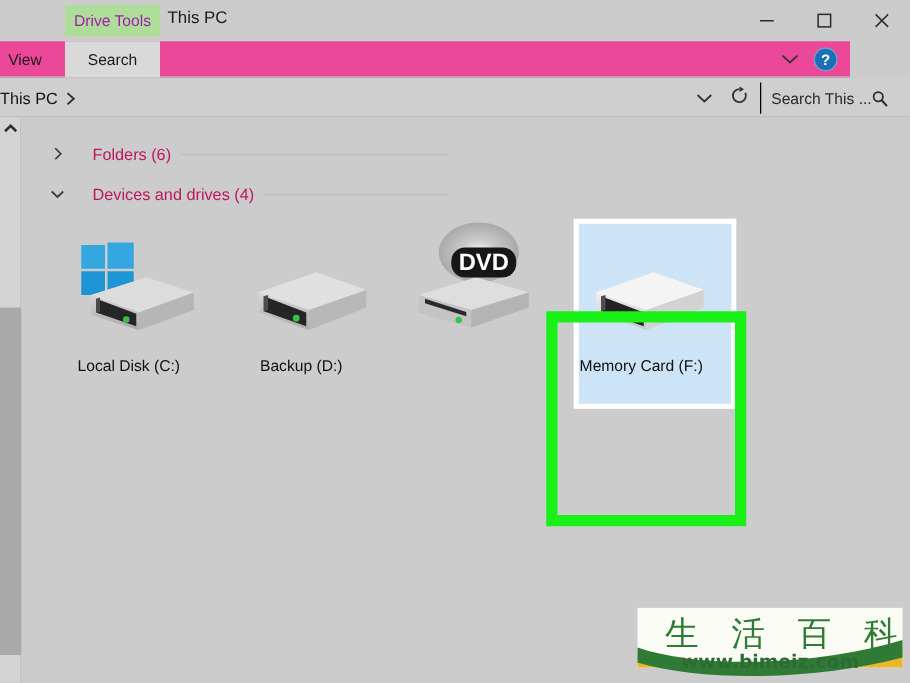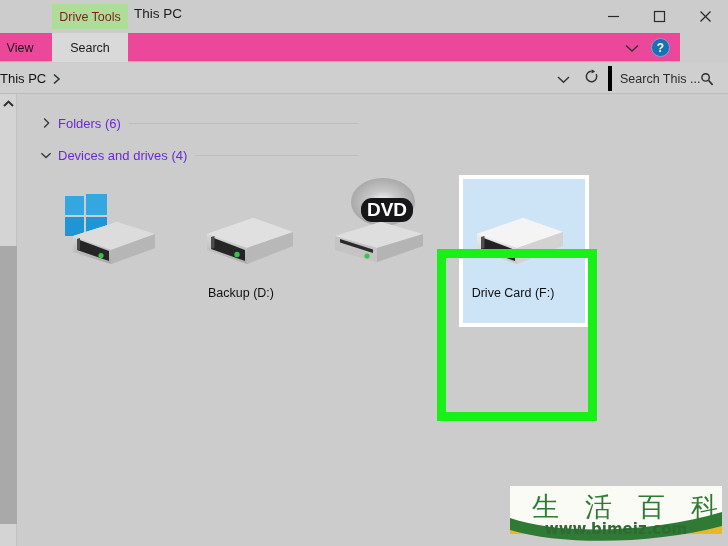--- a/index.html
+++ b/index.html
@@ -31,21 +31,21 @@
     position: absolute;
     left: 52px; top: 4px;
     width: 76px; height: 25px;
     background: #aedd9a;
     display: flex;
     align-items: center;
     justify-content: center;
   }
   .ctx-tab-group-label {
     font-size: 12.5px;
-    color: #7f1d1d;
+    color: #a21caf;
     white-space: nowrap;
   }
 
   .window-title {
     position: absolute;
     left: 134px; top: 6px;
     font-size: 13.5px;
     color: #1a1a1a;
     white-space: nowrap;
   }
@@ -144,21 +144,21 @@
   .addr-icon {
     width: 22px; height: 24px;
     display: flex; align-items: center; justify-content: center;
     color: #333;
   }
   .searchbox {
     position: absolute;
     right: 0; top: 3px;
     width: 120px; height: 25px;
     background: #cfcfcf;
-    border-left: 4px solid #000000;
+    border-left: 1px solid #000000;
     display: flex; align-items: center;
     padding: 0 18px 0 8px;
   }
   .search-text {
     font-size: 12.5px;
     color: #2b2b2b;
     white-space: nowrap;
     flex: 1;
   }
   .search-icon {
@@ -207,22 +207,23 @@
   .gh-devices { left: 38px; top: 52px; width: 320px; justify-content: space-between; }
 
   .gh-chevron {
     width: 16px; height: 16px;
     display: flex; align-items: center; justify-content: center;
     color: #3a3a3a;
     margin-right: 4px;
   }
   .gh-label {
     font-size: 13px;
-    color: #6d28d9;
+    color: #be185d;
     white-space: nowrap;
+    margin-left: 16px;
   }
   .gh-rule {
     flex: 1;
     height: 1px;
     background: #bdbdbd;
     margin-left: 8px;
   }
 
   
   .tiles {
@@ -475,20 +476,21 @@
             <path d="M 30 54 L 74 40 L 112 52 L 112 66 L 68 82 L 30 70 Z" fill="url(#cTop)"></path>
             <path d="M 30 54 L 74 40 L 112 52 L 68 68 Z" fill="#dcdcdc"></path>
             <path d="M 30 54 L 68 68 L 68 82 L 30 70 Z" fill="url(#cFront)"></path>
             <path d="M 68 68 L 112 52 L 112 66 L 68 82 Z" fill="#b6b6b6"></path>
 
             <path d="M 34 57 L 66 69 L 66 79 L 34 68 Z" fill="#262626"></path>
             <path d="M 34 57 L 37 56 L 37 67.4 L 34 68 Z" fill="#4a4a4a"></path>
             <circle cx="58" cy="73.5" r="2.6" fill="#39c24a"></circle>
           </svg>
         </div>
+        <div class="tile-label">Local Disk (C:)</div>
       </div>
 
       <div class="tile tile-d">
         <div class="tile-icon-wrap">
           <svg class="hdd" width="120" height="96" viewBox="0 0 120 96">
             <defs>
               <linearGradient id="dTop" x1="0" y1="0" x2="0.4" y2="1">
                 <stop offset="0" stop-color="#ececec"></stop>
                 <stop offset="1" stop-color="#c2c2c2"></stop>
               </linearGradient>
@@ -560,21 +562,21 @@
             </defs>
             <path d="M 24 52 L 70 36 L 110 50 L 110 64 L 64 82 L 24 68 Z" fill="url(#fTop)"></path>
             <path d="M 24 52 L 70 36 L 110 50 L 64 66 Z" fill="#f4f4f4"></path>
             <path d="M 24 52 L 64 66 L 64 82 L 24 68 Z" fill="url(#fFront)"></path>
             <path d="M 64 66 L 110 50 L 110 64 L 64 82 Z" fill="#d2d2d2"></path>
             <path d="M 28 55 L 62 68 L 62 79 L 28 67 Z" fill="#222222"></path>
             <path d="M 28 55 L 31.5 54 L 31.5 65.8 L 28 67 Z" fill="#4f4f4f"></path>
             <circle cx="54" cy="72.5" r="2.7" fill="#3cc24e"></circle>
           </svg>
         </div>
-        <div class="tile-label">Drive Card (F:)</div>
+        <div class="tile-label">Memory Card (F:)</div>
       </div>
 
     </div>
 
     <div class="green-ring"></div>
 
   </div>
 
   <div class="watermark">
     <svg class="wm-bg" width="224" height="60" viewBox="0 0 224 60">

